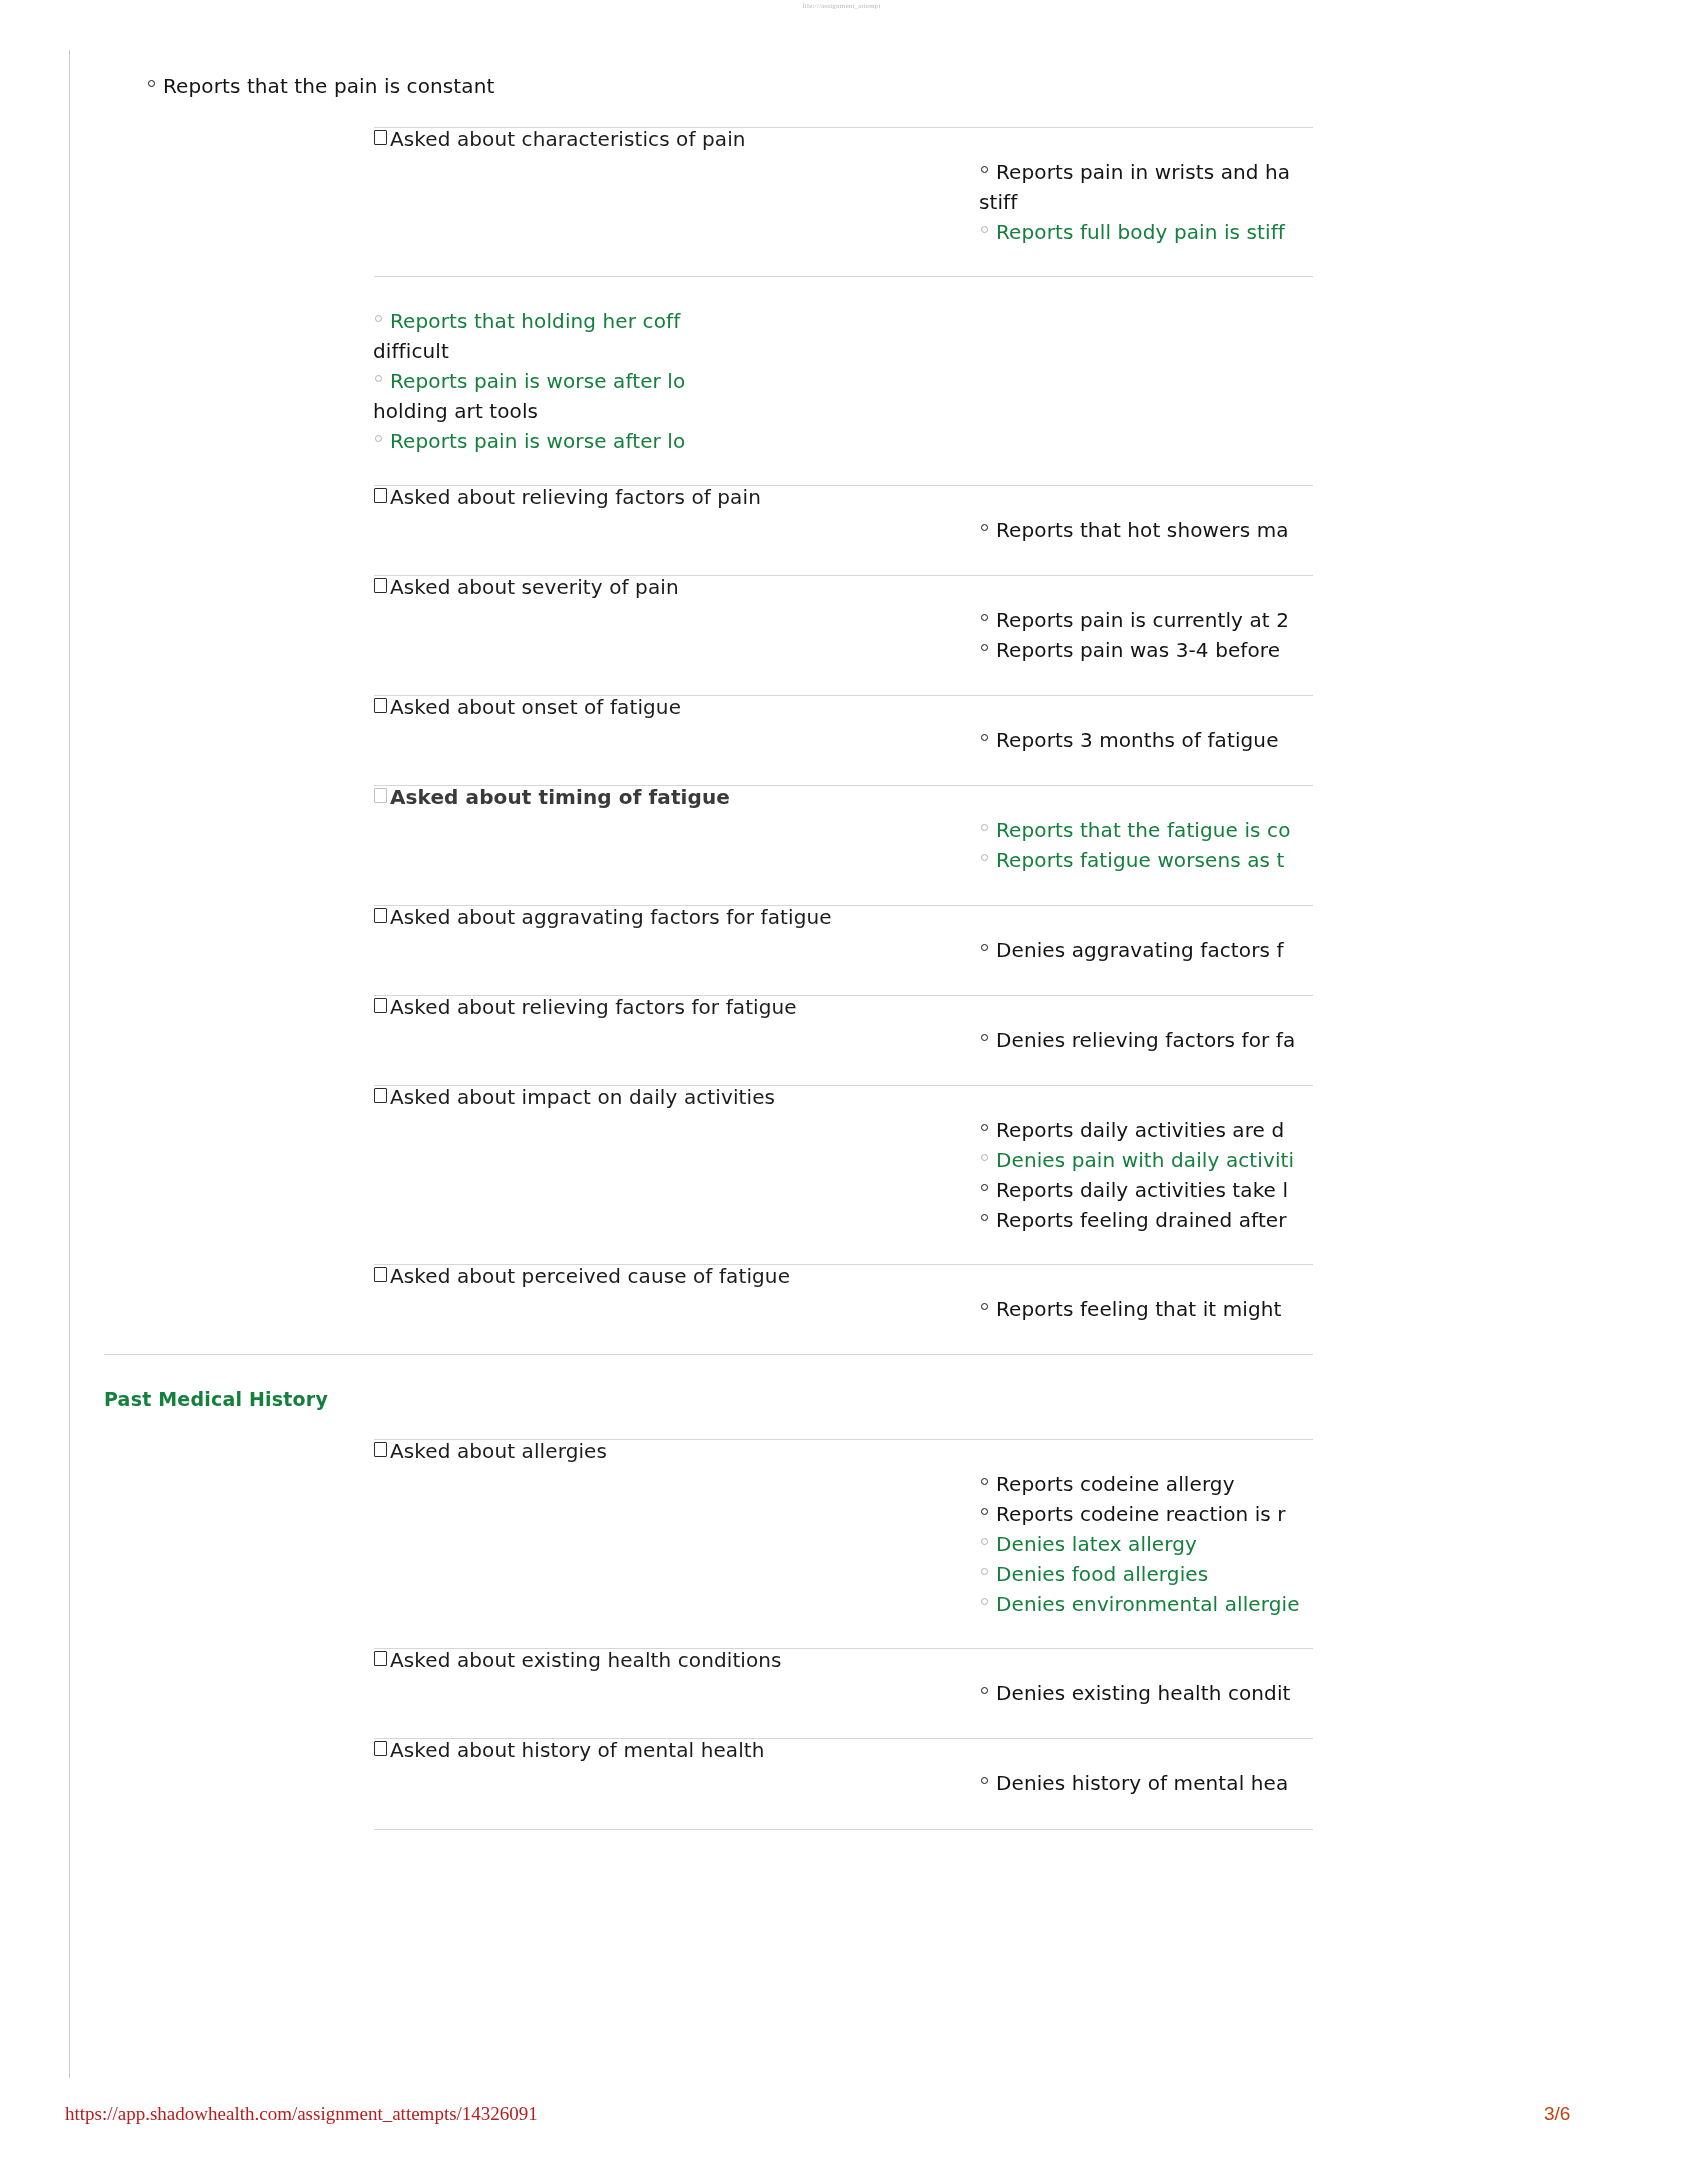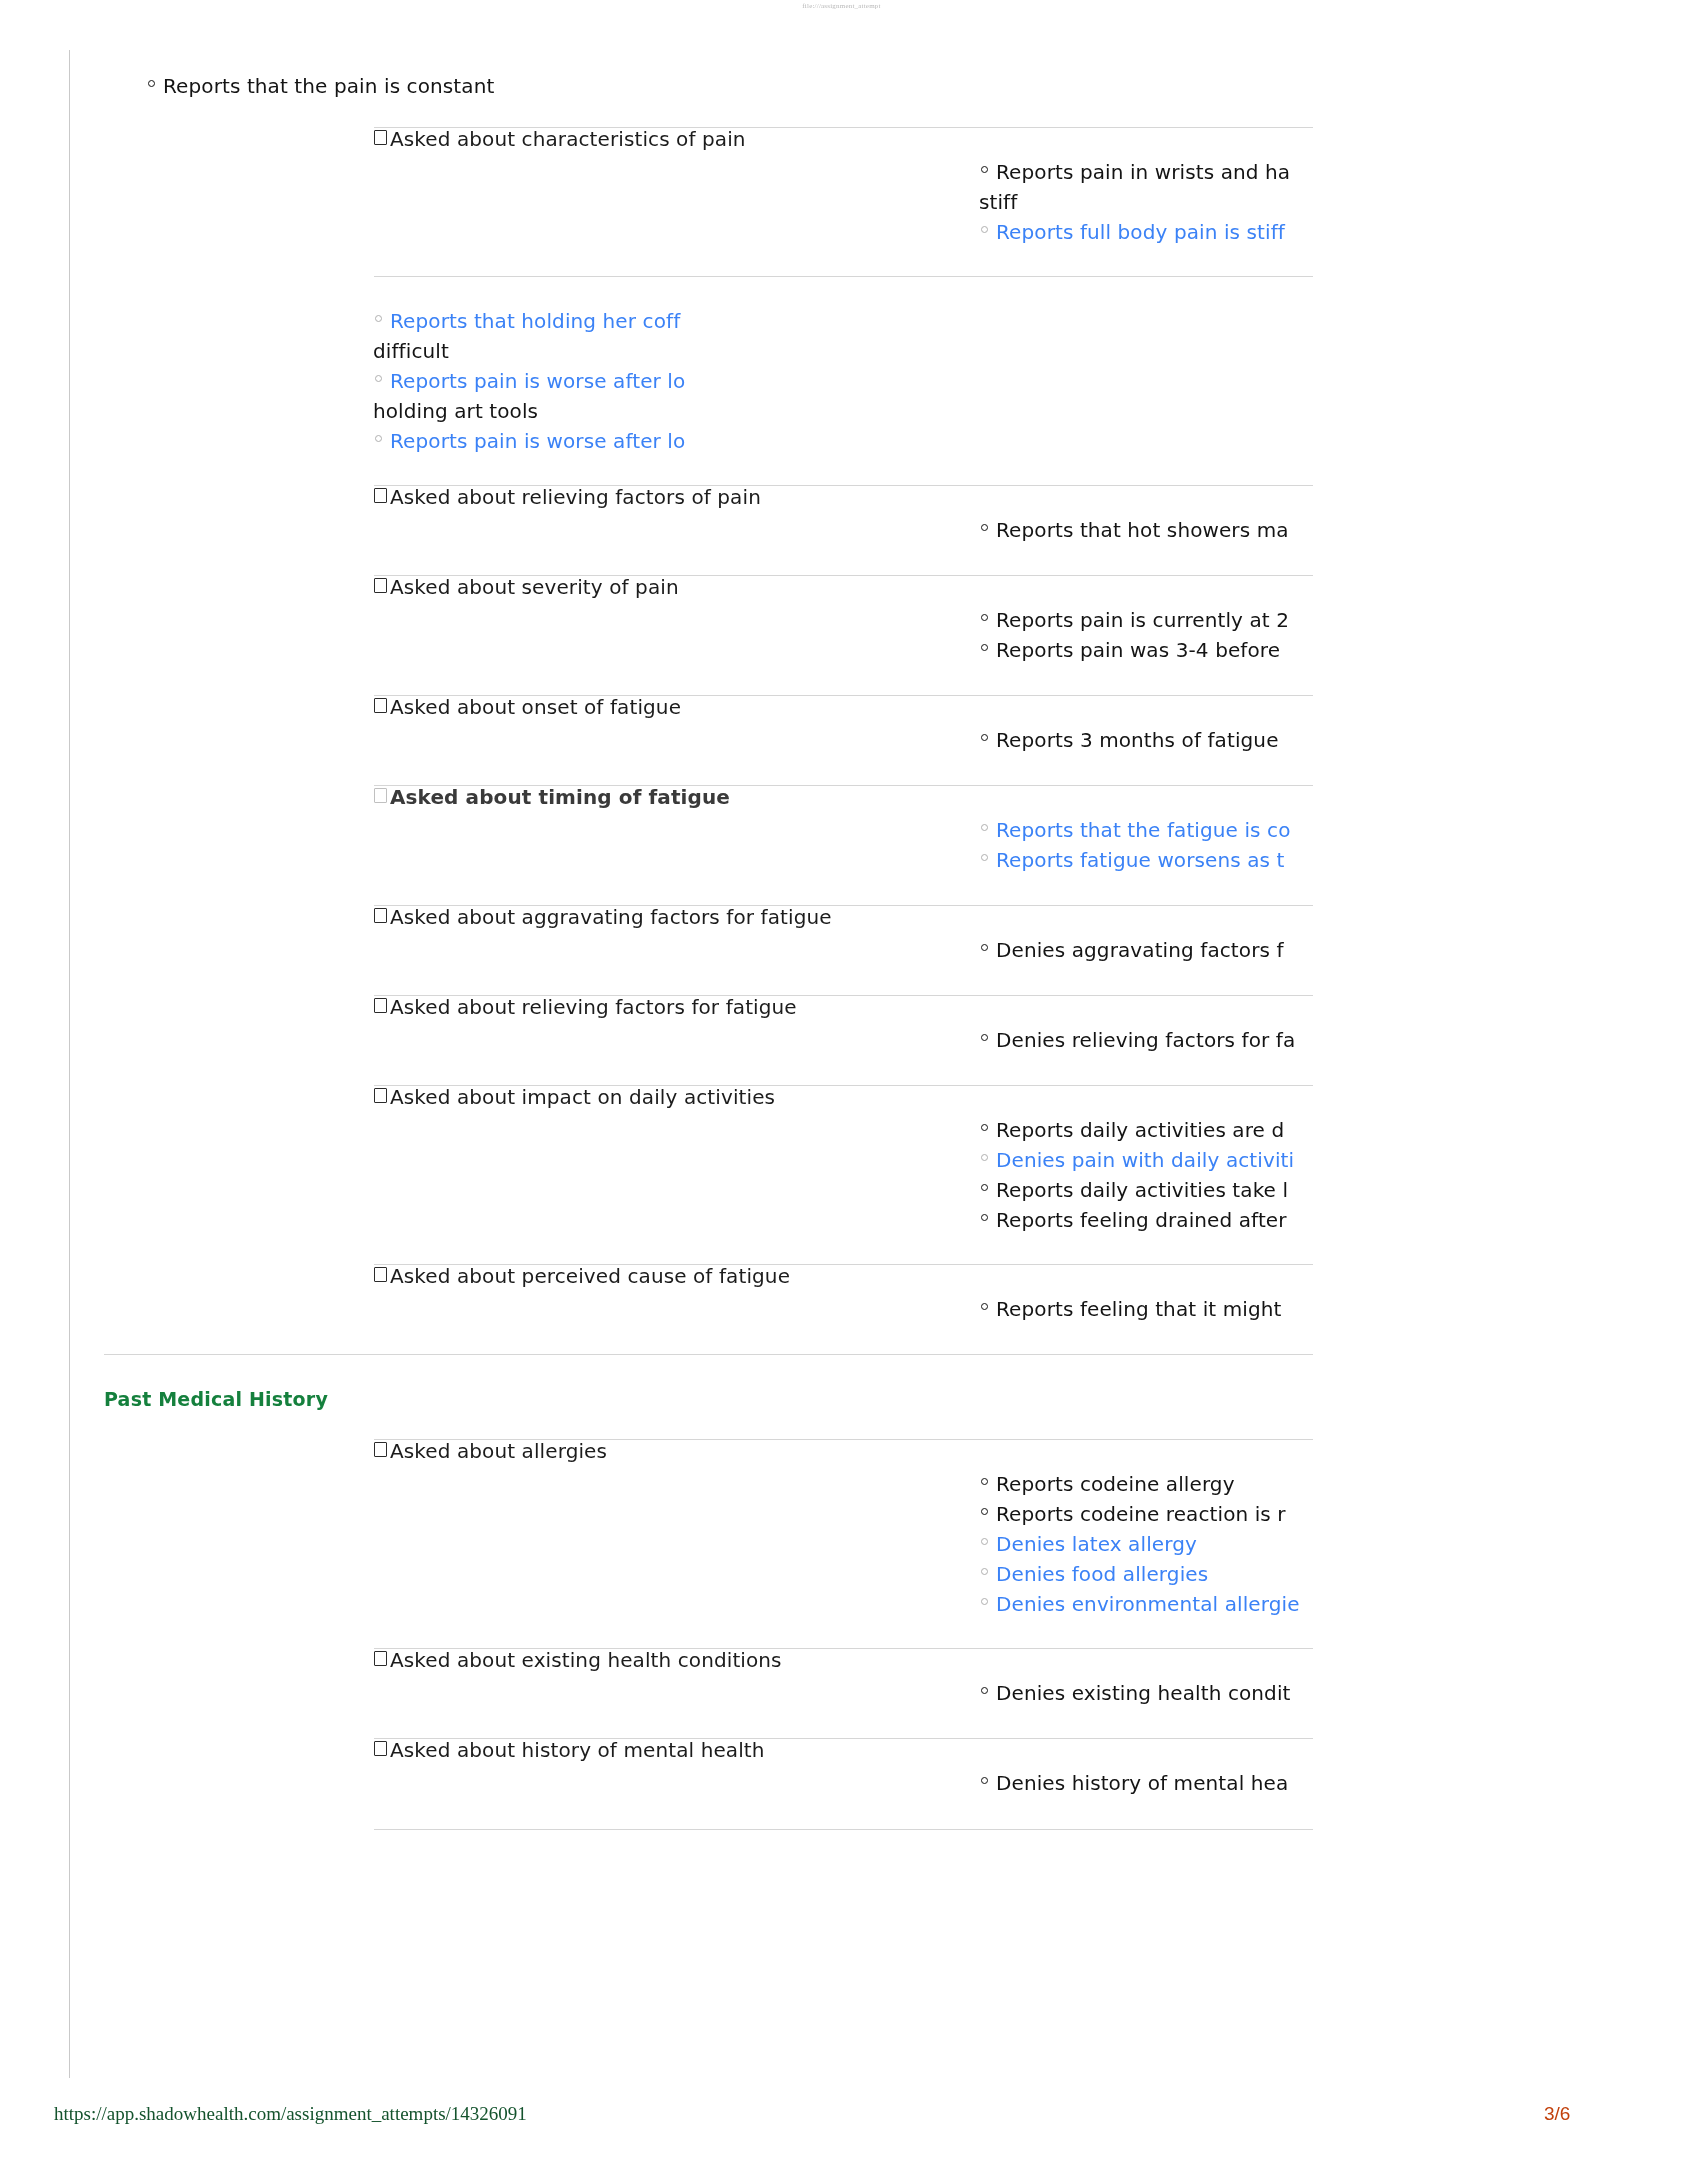--- a/index.html
+++ b/index.html
@@ -137,21 +137,21 @@
     position: absolute;
     left: 1px;
     top: 9px;
     width: 7px;
     height: 7px;
     border: 1.5px solid #141414;
     border-radius: 50%;
     box-sizing: border-box;
   }
   .bullet-item.faint {
-    color: #3b82f6;
+    color: #15803d;
   }
   .bullet-item.faint .ring {
     border-color: #b0b0b0;
     border-width: 1.4px;
   }
   
   .bullet-cont {
     font-size: 20px;
     line-height: 30px;
     color: #141414;
@@ -168,25 +168,25 @@
     font-family: "DejaVu Sans", sans-serif;
     font-weight: bold;
     font-size: 19px;
     color: #15803d;
     letter-spacing: 0.2px;
   }
 
   
   .footer-url {
     position: absolute;
-    left: 54px;
+    left: 65px;
     top: 2103px;
     font-family: "Liberation Serif", serif;
     font-size: 19px;
-    color: #14532d;
+    color: #b91c1c;
     letter-spacing: 0;
   }
   .footer-page {
     position: absolute;
     left: 1544px;
     top: 2103px;
     font-family: Liberation Sans, sans-serif;
     font-size: 19px;
     color: #c2410c;
   }

